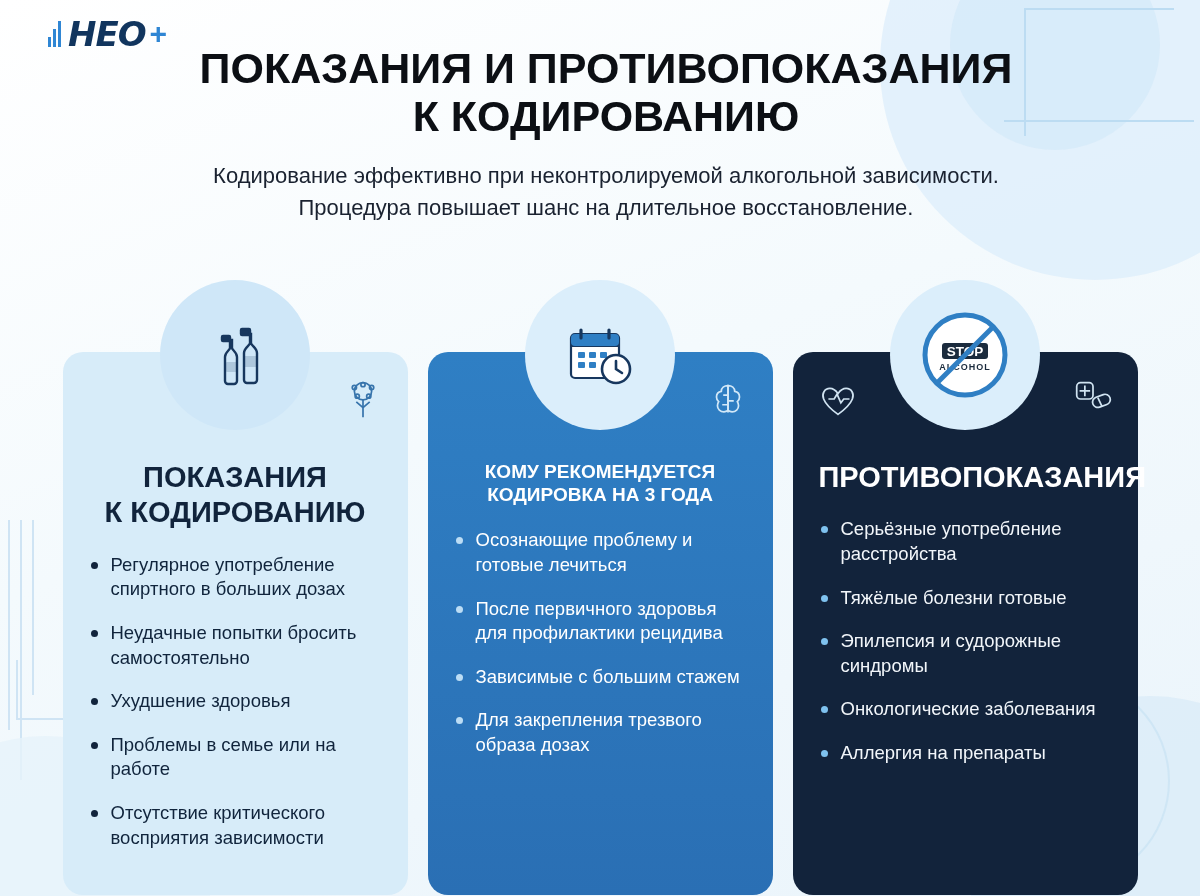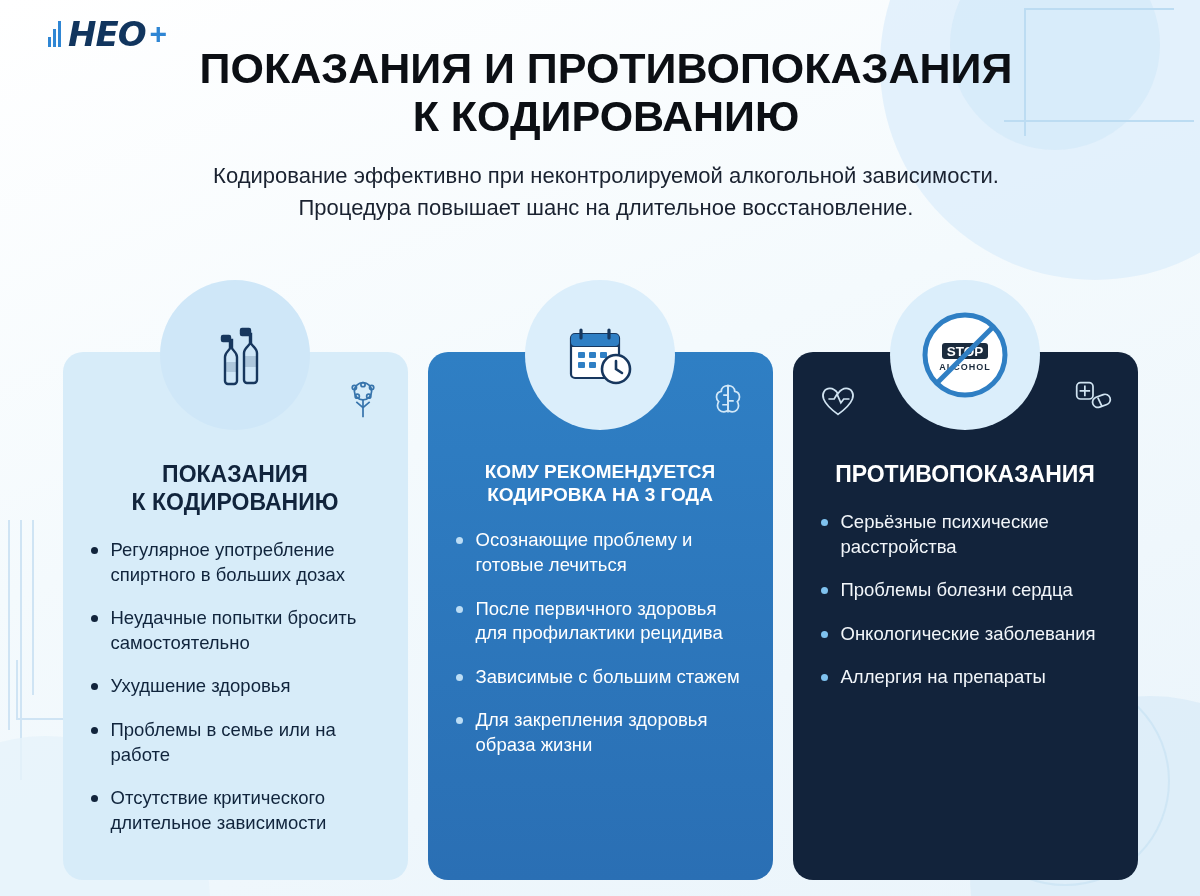--- a/index.html
+++ b/index.html
@@ -127,21 +127,21 @@
   .card--dark  .card-medallion { background: #dbeefb; }
 
   .card-icon-left, .card-icon-right {
     position: absolute; top: 24px; width: 46px; height: 46px; opacity: .95;
   }
   .card-icon-left { left: 22px; }
   .card-icon-right { right: 22px; }
 
   .card-title {
     text-align: center; font-weight: 700;
-    font-size: 23px; line-height: 1.22; text-transform: uppercase;
+    font-size: 29px; line-height: 1.22; text-transform: uppercase;
     margin-bottom: 22px;
   }
   .card--light .card-title { color: #11243c; }
   .card--blue  .card-title { color: #ffffff; font-size: 19px; }
   .card--dark  .card-title { color: #ffffff; }
 
   ul.card-list { list-style: none; }
   ul.card-list li {
     position: relative;
     padding-left: 22px;
@@ -243,21 +243,21 @@
 
       <h2 class="card-title">
         <span>ПОКАЗАНИЯ</span><br>
         <span>К КОДИРОВАНИЮ</span>
       </h2>
       <ul class="card-list">
         <li>Регулярное употребление спиртного в больших дозах</li>
         <li>Неудачные попытки бросить самостоятельно</li>
         <li>Ухудшение здоровья</li>
         <li>Проблемы в семье или на работе</li>
-        <li>Отсутствие критического длительное зависимости</li>
+        <li>Отсутствие критического восприятия зависимости</li>
       </ul>
     </section>
 
     <section class="card card--blue">
       <div class="card-medallion">
         <svg width="82" height="78" viewBox="0 0 82 78" fill="none" stroke="#17375e" stroke-width="2.2">
           <rect x="12" y="18" width="48" height="44" rx="4" fill="#ffffff"></rect>
           <path d="M12 30h48"></path>
           <rect x="12" y="18" width="48" height="12" rx="4" fill="#2f7fc4" stroke="none"></rect>
           <path d="M22 14v8M50 14v8" stroke="#17375e" stroke-width="3.2" stroke-linecap="round"></path>
@@ -280,21 +280,21 @@
       </svg>
 
       <h2 class="card-title">
         <span>КОМУ РЕКОМЕНДУЕТСЯ</span><br>
         <span>КОДИРОВКА НА 3 ГОДА</span>
       </h2>
       <ul class="card-list">
         <li>Осознающие проблему и готовые лечиться</li>
         <li>После первичного здоровья для профилактики рецидива</li>
         <li>Зависимые с большим стажем</li>
-        <li>Для закрепления здоровья образа жизни</li>
+        <li>Для закрепления трезвого образа дозах</li>
       </ul>
     </section>
 
     <section class="card card--dark">
       <div class="card-medallion">
         <svg width="106" height="106" viewBox="0 0 106 106">
           <circle cx="53" cy="53" r="40" fill="#ffffff" stroke="#2f7fc4" stroke-width="5"></circle>
           <rect x="30" y="41" width="46" height="16" rx="3" fill="#1b2b3d"></rect>
           <text x="53" y="53.5" text-anchor="middle" font-family="Liberation Sans, sans-serif" font-size="13.5" font-weight="700" fill="#ffffff">STOP</text>
           <text x="53" y="68" text-anchor="middle" font-family="Liberation Sans, sans-serif" font-size="9" font-weight="700" fill="#1b2b3d" letter-spacing="1">ALCOHOL</text>
@@ -311,21 +311,22 @@
         <rect x="7" y="7" width="17" height="17" rx="4"></rect>
         <path d="M15.5 10v11M10 15.5h11"></path>
         <rect x="22" y="24" width="19" height="11" rx="5.5" transform="rotate(-20 22 24)"></rect>
         <path d="M29 22.5l4.5 9.5"></path>
       </svg>
 
       <h2 class="card-title">
         <span>ПРОТИВОПОКАЗАНИЯ</span>
       </h2>
       <ul class="card-list">
-        <li>Серьёзные психические расстройства</li>
-        <li>Проблемы болезни сердца</li>
+        <li>Серьёзные употребление расстройства</li>
+        <li>Тяжёлые болезни готовые</li>
+        <li>Эпилепсия и судорожные синдромы</li>
         <li>Онкологические заболевания</li>
         <li>Аллергия на препараты</li>
       </ul>
     </section>
 
   </div>
 </div>
 
 </body></html>

